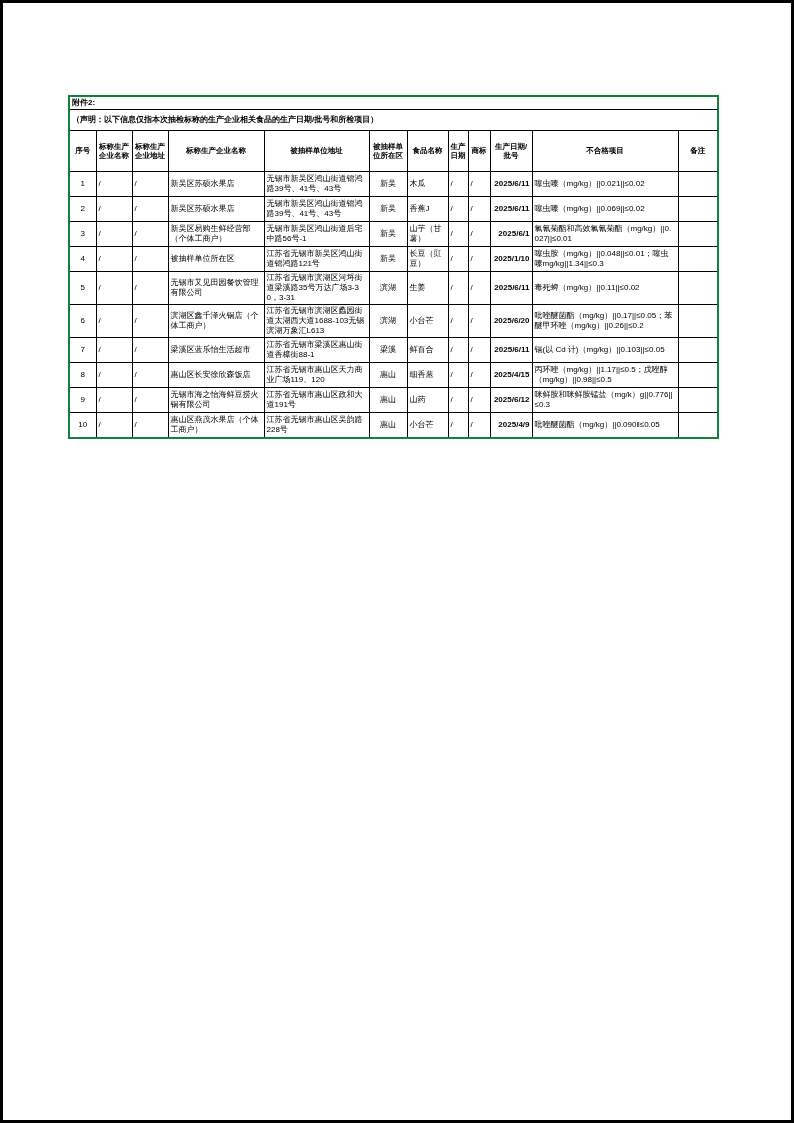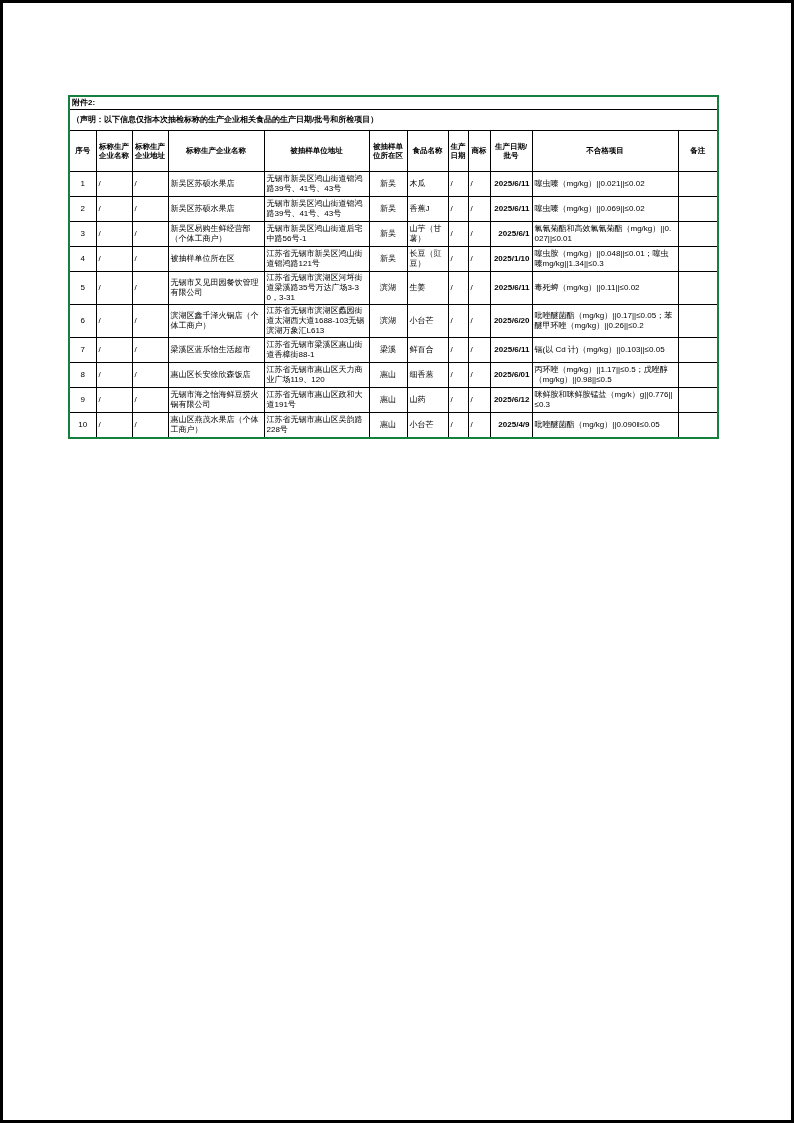--- a/index.html
+++ b/index.html
@@ -210,21 +210,21 @@
           <tr class="data-row">
             <td class="c-seq">8</td>
             <td class="c-pname">/</td>
             <td class="c-paddr">/</td>
             <td class="c-uname">惠山区长安徐欣森饭店</td>
             <td class="c-uaddr">江苏省无锡市惠山区天力商业广场119、120</td>
             <td class="c-district">惠山</td>
             <td class="c-food">细香葱</td>
             <td class="c-spec">/</td>
             <td class="c-brand">/</td>
-            <td class="c-date">2025/6/01</td>
+            <td class="c-date">2025/4/15</td>
             <td class="c-item">丙环唑（mg/kg）||1.17||≤0.5；戊唑醇（mg/kg）||0.98||≤0.5</td>
             <td class="c-remark"></td>
           </tr>
           <tr class="data-row">
             <td class="c-seq">9</td>
             <td class="c-pname">/</td>
             <td class="c-paddr">/</td>
             <td class="c-uname">无锡市海之怡海鲜豆捞火锅有限公司</td>
             <td class="c-uaddr">江苏省无锡市惠山区政和大道191号</td>
             <td class="c-district">惠山</td>

